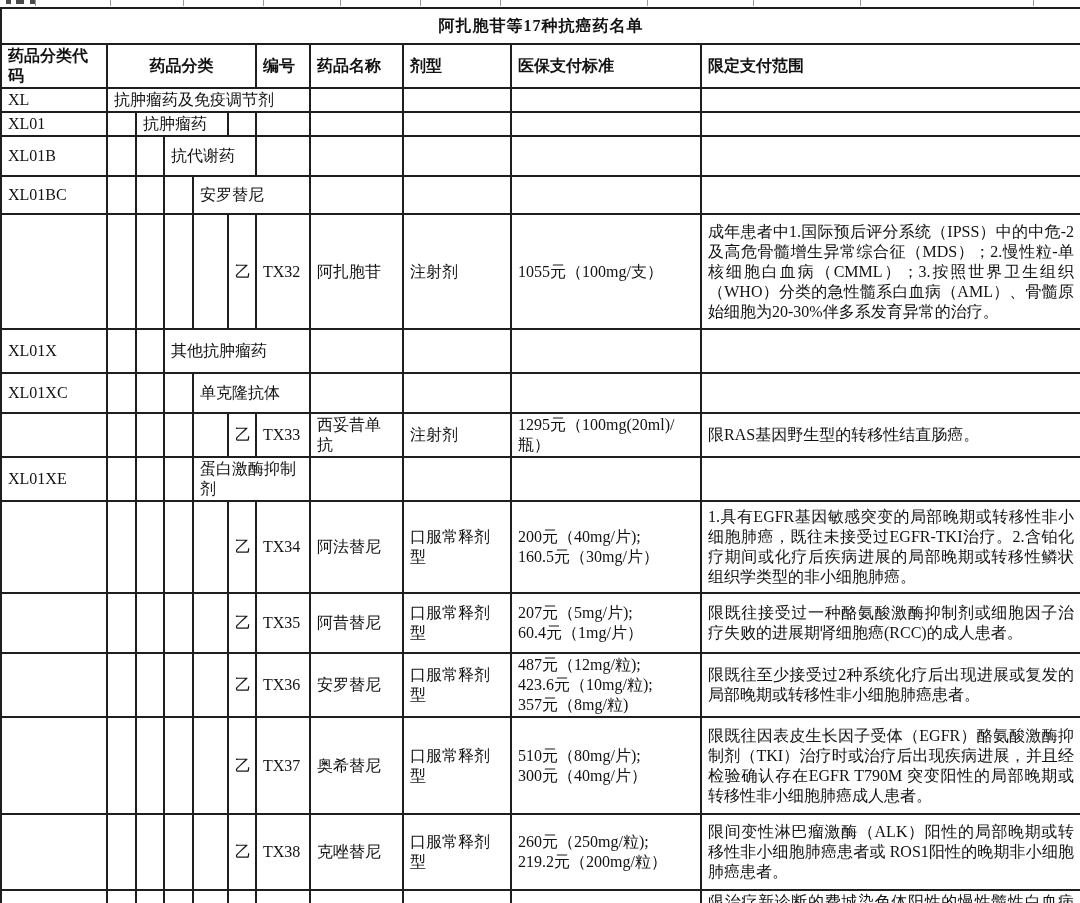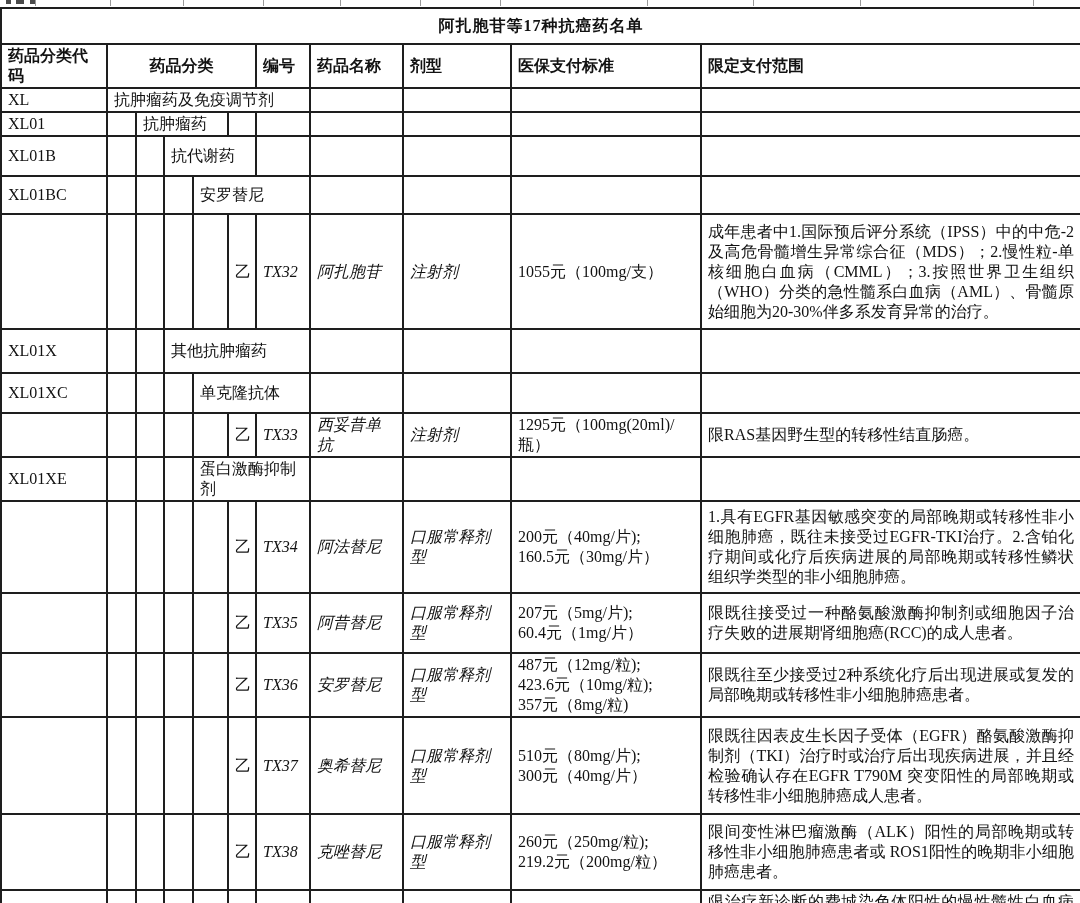--- a/index.html
+++ b/index.html
@@ -48,21 +48,21 @@
     padding:2px 2px 2px 7px;
     font-family:Liberation Serif, serif;
   }
   td.scope{
     font-size:15px;
     line-height:1.26;
     padding:2px 5px 2px 7px;
     text-align:justify;
     border-radius:22px;
   }
-  td.name,td.form,td.idc{padding-left:8px;font-style:italic;}
+  td.name,td.form,td.idc{padding-left:8px;}
 </style>
 </head>
 <body>
 
 <div class="screen">
 
   <div class="top-strip">
     <span class="rem" style="left:6px;width:5px;"></span>
     <span class="rem" style="left:16px;width:8px;"></span>
     <span class="rem" style="left:30px;width:5px;"></span>

